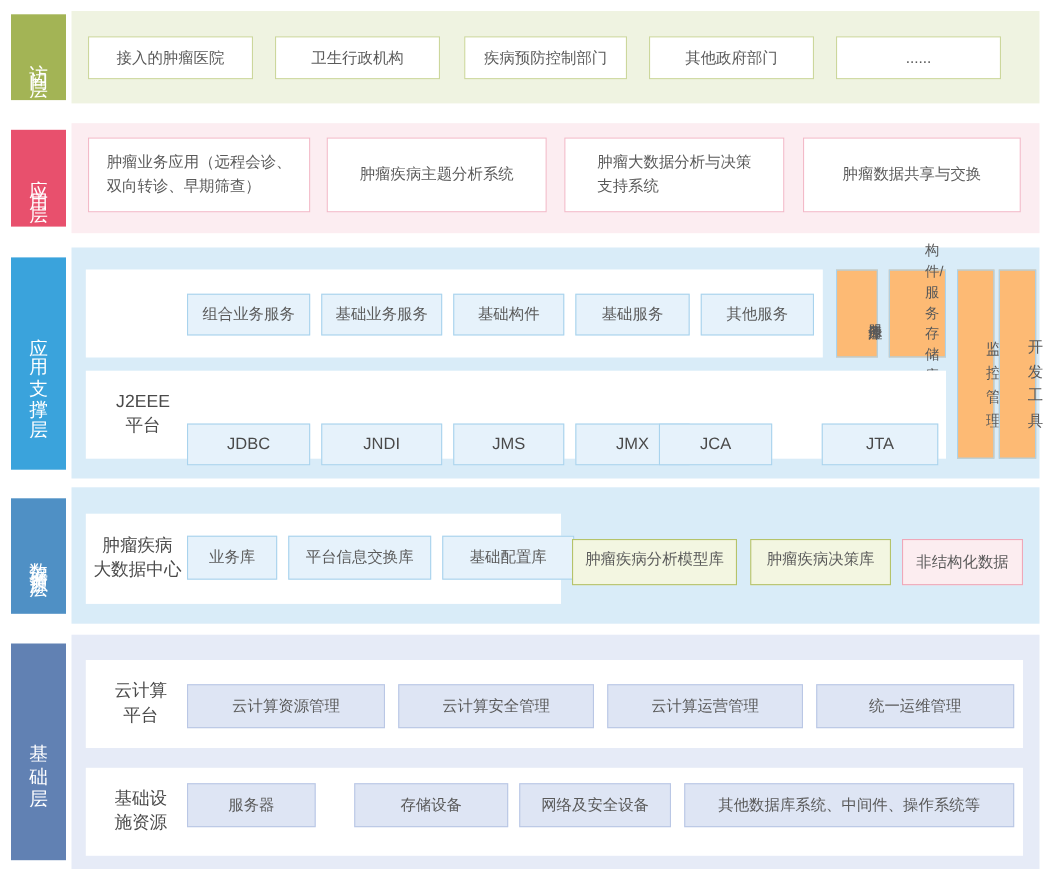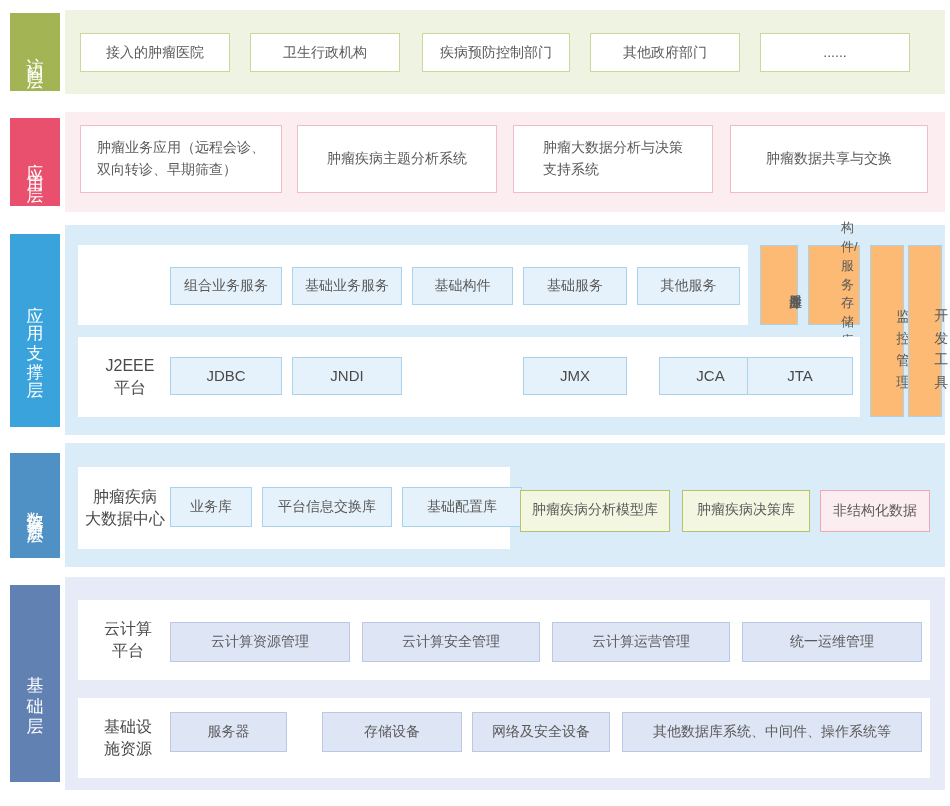--- a/index.html
+++ b/index.html
@@ -66,21 +66,21 @@
   .box.bluefill { background: #e6f2fb; border: 1px solid #a9d3ed; }
   .box.whiteblue { background: #fdba74; border: 1px solid #a9d3ed; padding-left: 32px; }
   .box.olivefill { background: #f3f6e1; border: 1px solid #b5c36a; font-family: Liberation Mono, monospace; }
   .box.pinkfill  { background: #fcedf0; border: 1px solid #efa8b9; }
   .box.lavender  { background: #dee5f4; border: 1px solid #bac7e5; }
 
   .vtext {
     writing-mode: vertical-rl;
     text-orientation: upright;
   }
-  .j2ee { font-size: 15px; color: #4a4a4a; }
+  .j2ee { font-size: 15px; color: #4a4a4a; margin-top: 28px; }
 </style>
 </head>
 <body>
 
 <div class="canvas">
 
   <div class="band l1" style="left:65px;top:10px;width:880px;height:84px"></div>
   <div class="v-label olive" style="left:10px;top:13px;width:50px;height:78px;letter-spacing:8px;padding-top:8px">访问层</div>
   <div class="box green" style="left:80px;top:33px;width:150px;height:39px">接入的肿瘤医院</div>
   <div class="box green" style="left:250px;top:33px;width:150px;height:39px">卫生行政机构</div>
@@ -111,22 +111,23 @@
   <div class="box whiteblue" style="left:808px;top:245px;width:52px;height:80px;font-size:13px;line-height:1.45">构件/
 服务
 存储
 库</div>
 
   <div class="panel" style="left:78px;top:337px;width:782px;height:80px"></div>
   <div class="panel-label" style="left:92px;top:350px;width:76px;height:54px">J2EEE
 平台</div>
   <div class="box bluefill j2ee" style="left:170px;top:357px;width:112px;height:38px">JDBC</div>
   <div class="box bluefill j2ee" style="left:292px;top:357px;width:110px;height:38px">JNDI</div>
+  <div class="box bluefill j2ee" style="left:412px;top:357px;width:101px;height:38px">JMS</div>
   <div class="box bluefill j2ee" style="left:523px;top:357px;width:104px;height:38px">JMX</div>
-  <div class="box bluefill j2ee" style="left:659px;top:357px;width:103px;height:38px">JCA</div>
+  <div class="box bluefill j2ee" style="left:599px;top:357px;width:103px;height:38px">JCA</div>
   <div class="box bluefill j2ee" style="left:747px;top:357px;width:106px;height:38px">JTA</div>
 
   <div class="box whiteblue vtext" style="left:870px;top:245px;width:28px;height:172px;letter-spacing:22px;padding-top:22px">监控管理</div>
   <div class="box whiteblue vtext" style="left:908px;top:245px;width:30px;height:172px;letter-spacing:22px;padding-top:22px">开发工具</div>
 
   <div class="band l4" style="left:65px;top:443px;width:880px;height:124px"></div>
   <div class="v-label mblue" style="left:10px;top:453px;width:50px;height:105px;letter-spacing:4px;padding-top:4px">数据资源层</div>
 
   <div class="panel" style="left:78px;top:467px;width:432px;height:82px"></div>
   <div class="panel-label" style="left:82px;top:481px;width:86px;height:54px">肿瘤疾病

